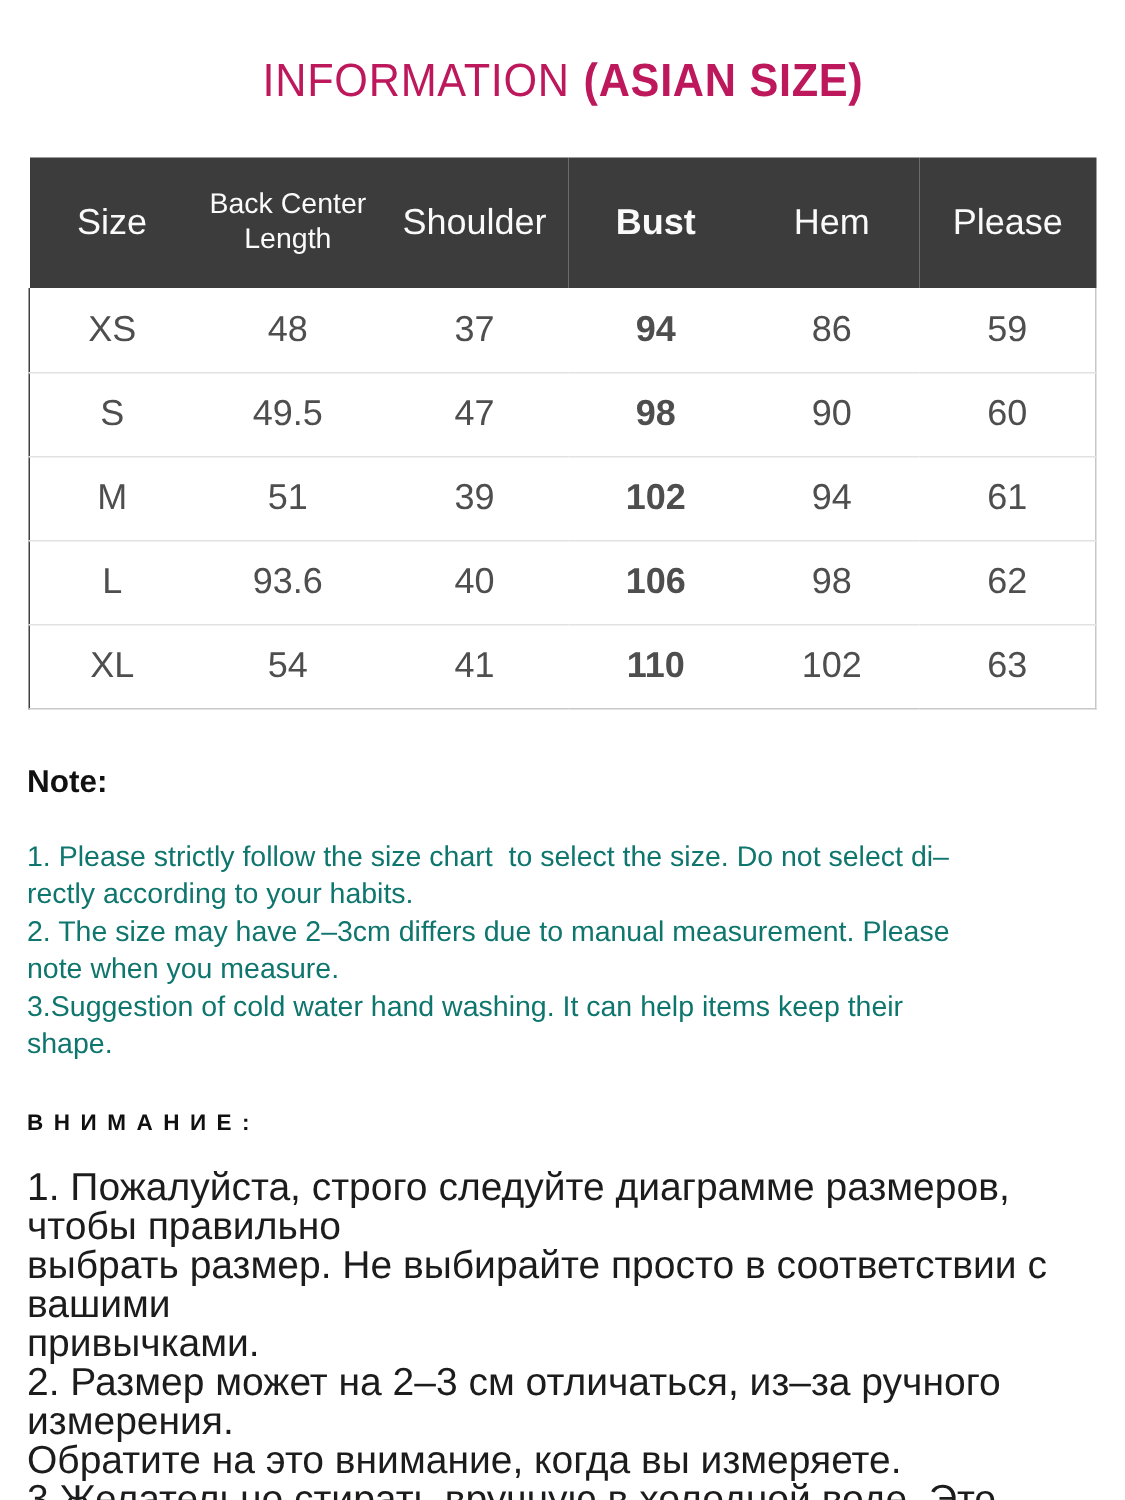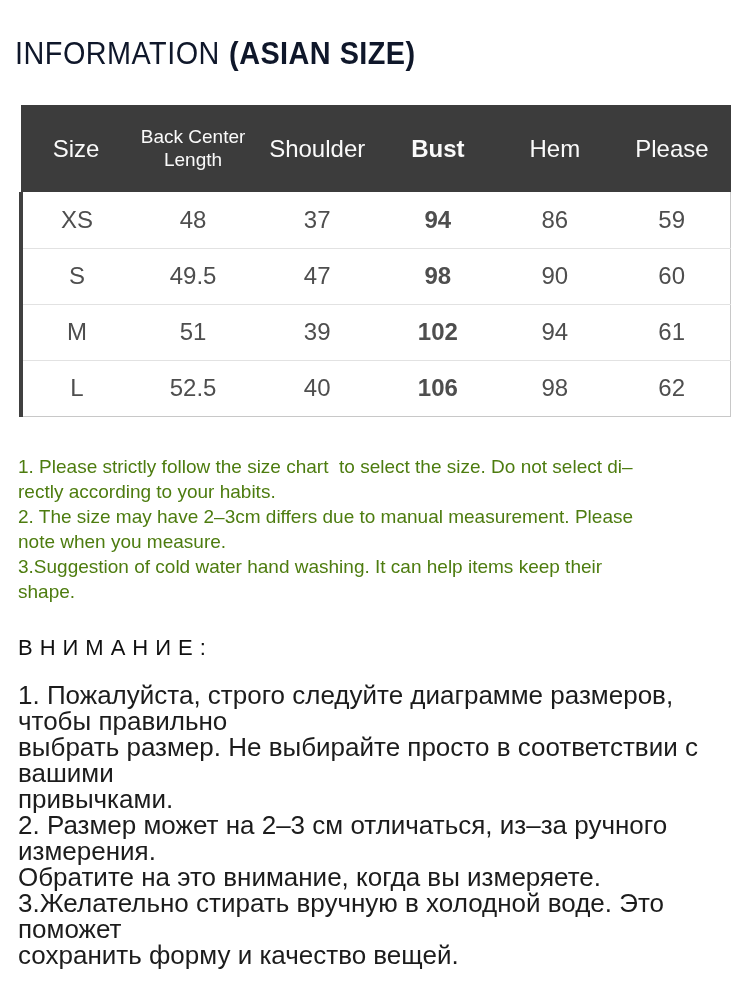--- a/index.html
+++ b/index.html
@@ -10,24 +10,24 @@
     background: #ffffff;
     font-family: "Liberation Sans", "DejaVu Sans", sans-serif;
     color: #1e1e1e;
     overflow: hidden;
   }
 
   
   .page-title {
     margin: 0;
     padding-top: 36px;
-    text-align: left;
+    text-align: center;
     font-size: 31px;
     font-weight: 300;
-    color: #0f172a;
+    color: #be185d;
     letter-spacing: 0.5px;
     white-space: nowrap;
   }
   .title-inner { display: inline-block; transform: scaleX(0.93); }
   .title-bold { font-weight: 700; margin-left: 0.32em; letter-spacing: 0.5px; }
 
   
   table.size-table {
     width: 712px;
     margin: 33px auto 0;
@@ -53,48 +53,48 @@
     height: 56px;
     text-align: center;
     vertical-align: middle;
     font-size: 24px;
     font-weight: 300;
     color: #4e4e4e;
     border-bottom: 1px solid #e2e2e2;
     padding: 0;
   }
   .size-table tbody tr:last-child td { border-bottom: 1px solid #c8c8c8; }
-  .size-table tbody td:first-child { border-left: 4px solid #404040; margin-top: 32px; }
+  .size-table tbody td:first-child { border-left: 1px solid #404040; margin-top: 32px; }
   .size-table tbody td:last-child { border-right: 1px solid #c8c8c8; }
 
   .size-table th:nth-child(1), .size-table td:nth-child(1) { width: 15.5%; }
   .size-table th:nth-child(2), .size-table td:nth-child(2) { width: 17.5%; }
   .size-table th:nth-child(3), .size-table td:nth-child(3) { width: 17.5%; margin-top: 11px; }
   .size-table th:nth-child(4), .size-table td:nth-child(4) { width: 16.5%; font-weight: bold; }
   .size-table th:nth-child(5), .size-table td:nth-child(5) { width: 16.5%; }
   .size-table th:nth-child(6), .size-table td:nth-child(6) { width: 16.5%; }
 
   
   .notes { margin: 37px 16px 0 18px; }
   .note-heading {
     font-size: 21px;
     font-weight: 700;
     color: #101010;
   }
   .note-body {
     margin-top: 25px;
     font-size: 19px;
     line-height: 25px;
-    color: #4d7c0f;
+    color: #0f766e;
     white-space: pre-wrap;
   }
   .ru-heading {
     margin-top: 31px;
-    font-size: 22px;
-    font-weight: 400;
+    font-size: 15px;
+    font-weight: 700;
     letter-spacing: 7px;
     color: #101010;
   }
   .ru-body {
     margin-top: 21px;
     font-size: 26px;
     line-height: 26px;
     color: #1c1c1c;
     white-space: pre-wrap;
   }
@@ -135,30 +135,39 @@
       <tr>
         <td>M</td>
         <td>51</td>
         <td>39</td>
         <td>102</td>
         <td>94</td>
         <td>61</td>
       </tr>
       <tr>
         <td>L</td>
-        <td>52.5</td>
+        <td>93.6</td>
         <td>40</td>
         <td>106</td>
         <td>98</td>
         <td>62</td>
       </tr>
+      <tr>
+        <td>XL</td>
+        <td>54</td>
+        <td>41</td>
+        <td>110</td>
+        <td>102</td>
+        <td>63</td>
+      </tr>
     </tbody>
 </table>
 
 <div class="notes">
+  <div class="note-heading">Note:</div>
   <div class="note-body">1. Please strictly follow the size chart  to select the size. Do not select di–
 rectly according to your habits.
 2. The size may have 2–3cm differs due to manual measurement. Please
 note when you measure.
 3.Suggestion of cold water hand washing. It can help items keep their
 shape.</div>
   <div class="ru-heading">ВНИМАНИЕ:</div>
   <div class="ru-body">1. Пожалуйста, строго следуйте диаграмме размеров, чтобы правильно
 выбрать размер. Не выбирайте просто в соответствии с вашими
 привычками.

